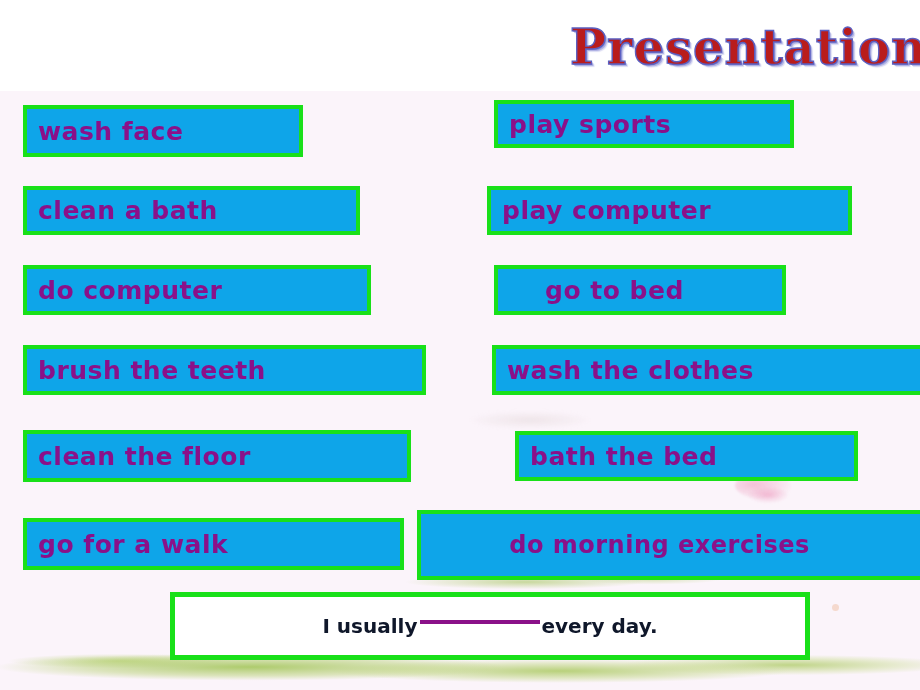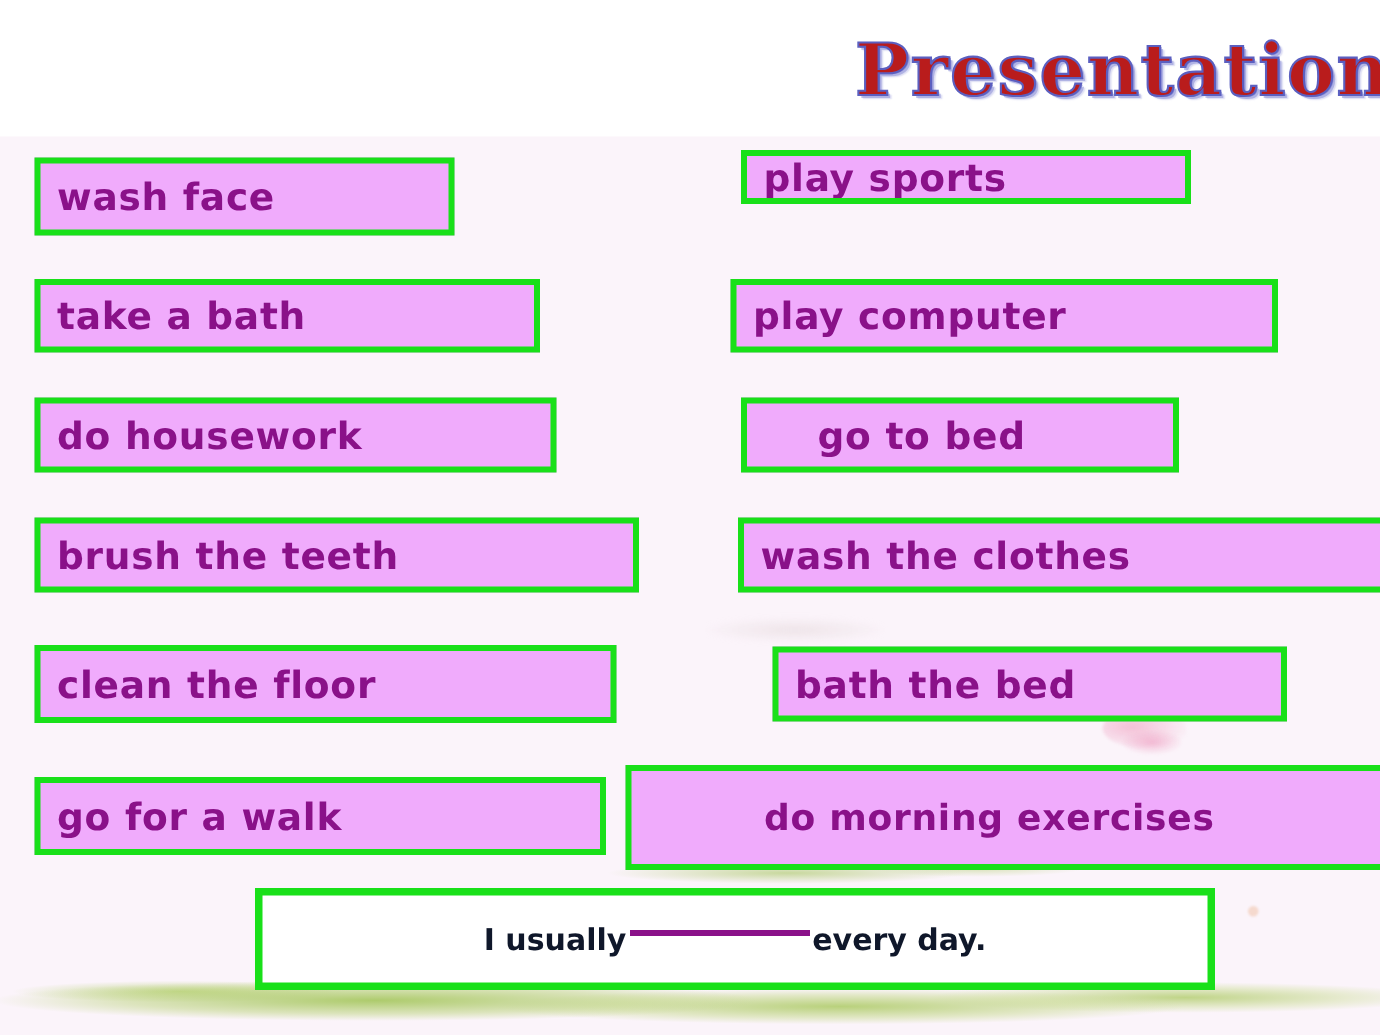--- a/index.html
+++ b/index.html
@@ -106,21 +106,21 @@
     text-shadow:
        1px 1px 0 rgba(120,124,205,0.75),
        2px 2px 0 rgba(140,144,215,0.55),
        3px 3px 1px rgba(165,168,225,0.40);
     white-space: nowrap;
   }
   
   .box {
     position: absolute;
     box-sizing: border-box;
-    background: #f0abfc;
+    background: #0ea5e9;
     border: 4px solid #19e019;
     display: flex;
     align-items: center;
     color: #8a1189;
     font-family: "DejaVu Sans", sans-serif;
     font-weight: 700;
     font-size: 25px;
     letter-spacing: 0.5px;
     white-space: nowrap;
     overflow: hidden;
@@ -175,40 +175,40 @@
   <div id="grass2"></div>
   <div id="grass"></div>
 
   <div id="title">Presentation</div>
 
   <div class="box" style="left:23px; top:105px; width:280px; height:52px;">
     <span class="txt">wash face</span>
   </div>
 
   <div class="box" style="left:23px; top:186px; width:337px; height:49px;">
-    <span class="txt">take a bath</span>
+    <span class="txt">clean a bath</span>
   </div>
 
   <div class="box" style="left:23px; top:265px; width:348px; height:50px;">
-    <span class="txt">do housework</span>
+    <span class="txt">do computer</span>
   </div>
 
   <div class="box" style="left:23px; top:345px; width:403px; height:50px;">
     <span class="txt">brush the teeth</span>
   </div>
 
   <div class="box" style="left:23px; top:430px; width:388px; height:52px;">
     <span class="txt">clean the floor</span>
   </div>
 
   <div class="box" style="left:23px; top:518px; width:381px; height:52px;">
     <span class="txt">go for a walk</span>
   </div>
 
-  <div class="box" style="left:494px; top:100px; width:300px; height:36px;">
+  <div class="box" style="left:494px; top:100px; width:300px; height:48px;">
     <span class="txt">play sports</span>
   </div>
 
   <div class="box" style="left:487px; top:186px; width:365px; height:49px;">
     <span class="txt">play computer</span>
   </div>
 
   <div class="box" style="left:494px; top:265px; width:292px; height:50px;padding-left:36px;">
     <span class="txt">go to bed</span>
   </div>

